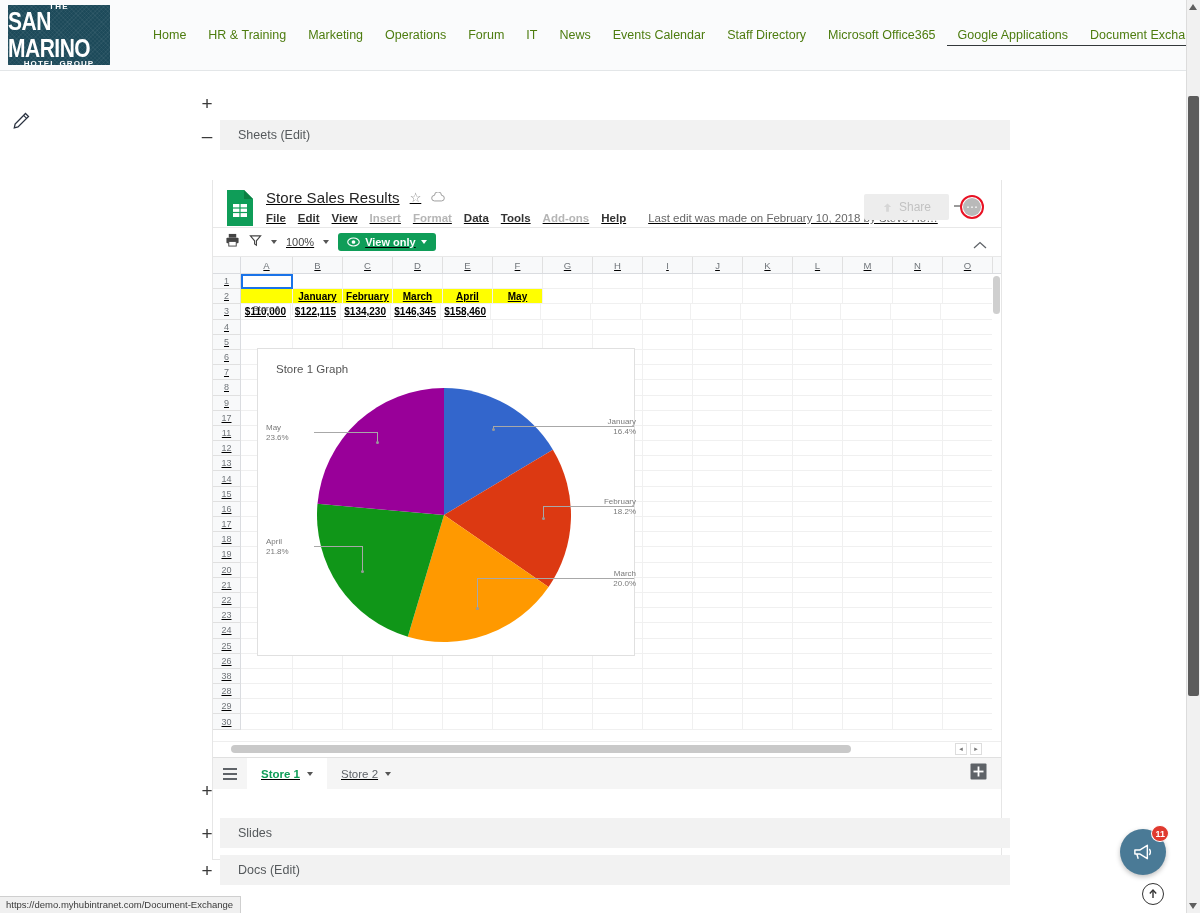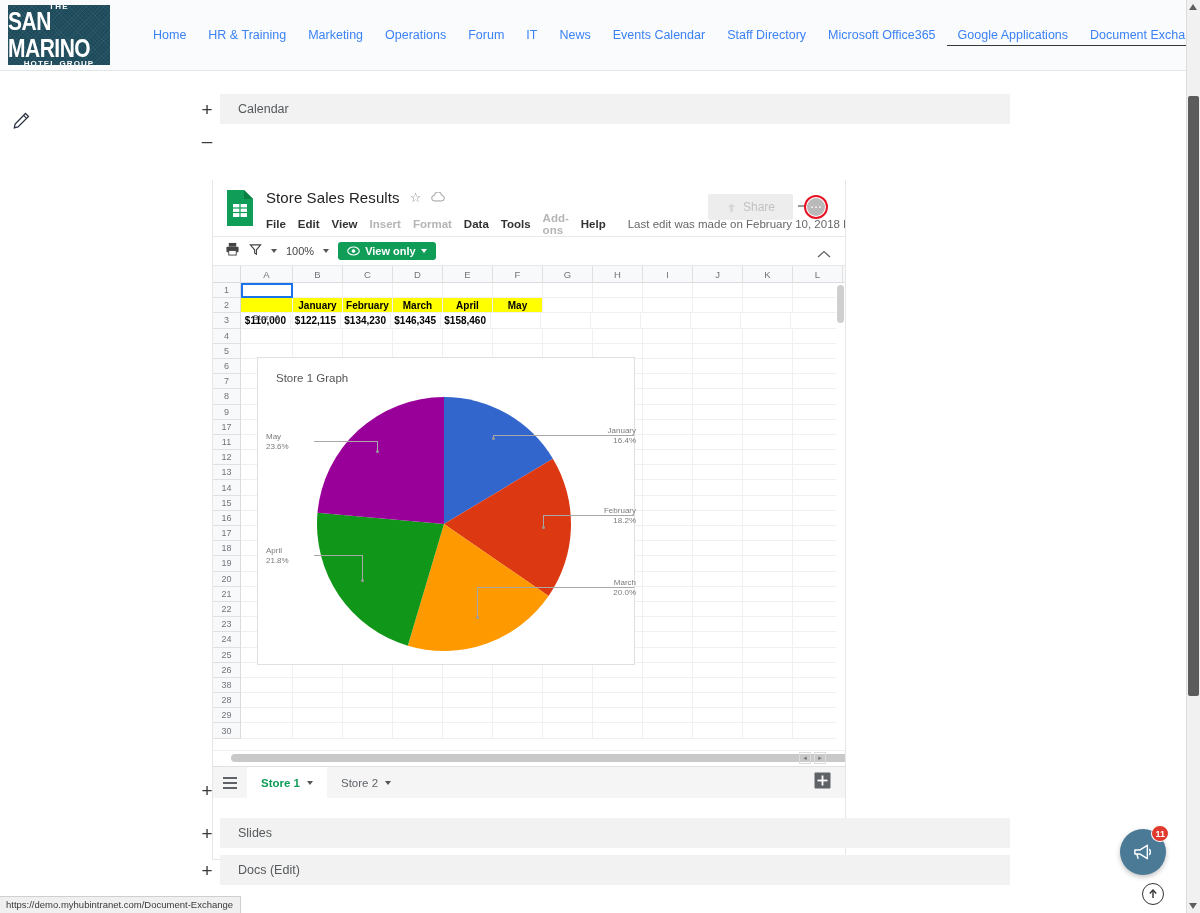--- a/index.html
+++ b/index.html
@@ -39,21 +39,21 @@
 
   .navlinks {
     display: flex; align-items: center;
     margin-left: 32px;
     gap: 0px;
     flex: 1;
     white-space: nowrap;
   }
   .navlink {
     font-size: 12.5px;
-    color: #3b82f6;
+    color: #4d7c0f;
     padding: 4px 11px;
     text-decoration: none;
     cursor: pointer;
   }
   .navlink.active {
     border-bottom: 1px solid #33383b;
     padding-bottom: 3px;
   }
 
   
@@ -113,25 +113,26 @@
     padding-left: 18px;
     font-size: 12.5px;
     color: #55595c;
     cursor: pointer;
   }
 
   
   .sheet {
     position: absolute;
     left: 170px; top: 109px;
-    width: 634px; height: 680px;
+    width: 790px; height: 680px;
     background: #fff;
     border: 1px solid #e6e6e6;
     border-top: none;
     overflow: hidden;
+    text-decoration: underline;
   }
   .sh-header { display: flex; padding: 9px 12px 0 12px; position: relative; }
   .sh-logo {
     width: 30px; height: 38px;
     margin-right: 11px;
     position: relative;
   }
   .sh-title-wrap { flex: 1; }
   .sh-title-row { display: flex; align-items: center; gap: 10px; }
   .sh-title { font-size: 15px; color: #222; font-weight: 400; letter-spacing: .1px; }
@@ -347,25 +348,25 @@
       <line x1="12" y1="10.9" x2="18" y2="10.9" stroke="#2a3240" stroke-width="1.1"></line>
       <line x1="12" y1="13.1" x2="18" y2="13.1" stroke="#2a3240" stroke-width="1.1"></line>
     </svg>
   </div>
 </div>
 
 <div class="content">
 
   <div class="accordion-row" style="margin-top:23px">
     <span class="acc-toggle">+</span>
-    <div class="acc-bar">Calendar</div>
   </div>
 
   <div class="accordion-row" style="margin-top:7px">
     <span class="acc-toggle">–</span>
+    <div class="acc-bar">Sheets (Edit)</div>
   </div>
 
   <div class="sheet">
 
     <div class="sh-header">
       <div class="sh-logo">
         <svg width="30" height="38" viewBox="0 0 30 38">
           <path d="M2 1 H19 L28 10 V37 H2 Z" fill="#0f9d58"></path>
           <path d="M19 1 L28 10 H19 Z" fill="#0b8043"></path>
           <rect x="8" y="15" width="14" height="13" fill="#fff"></rect>

